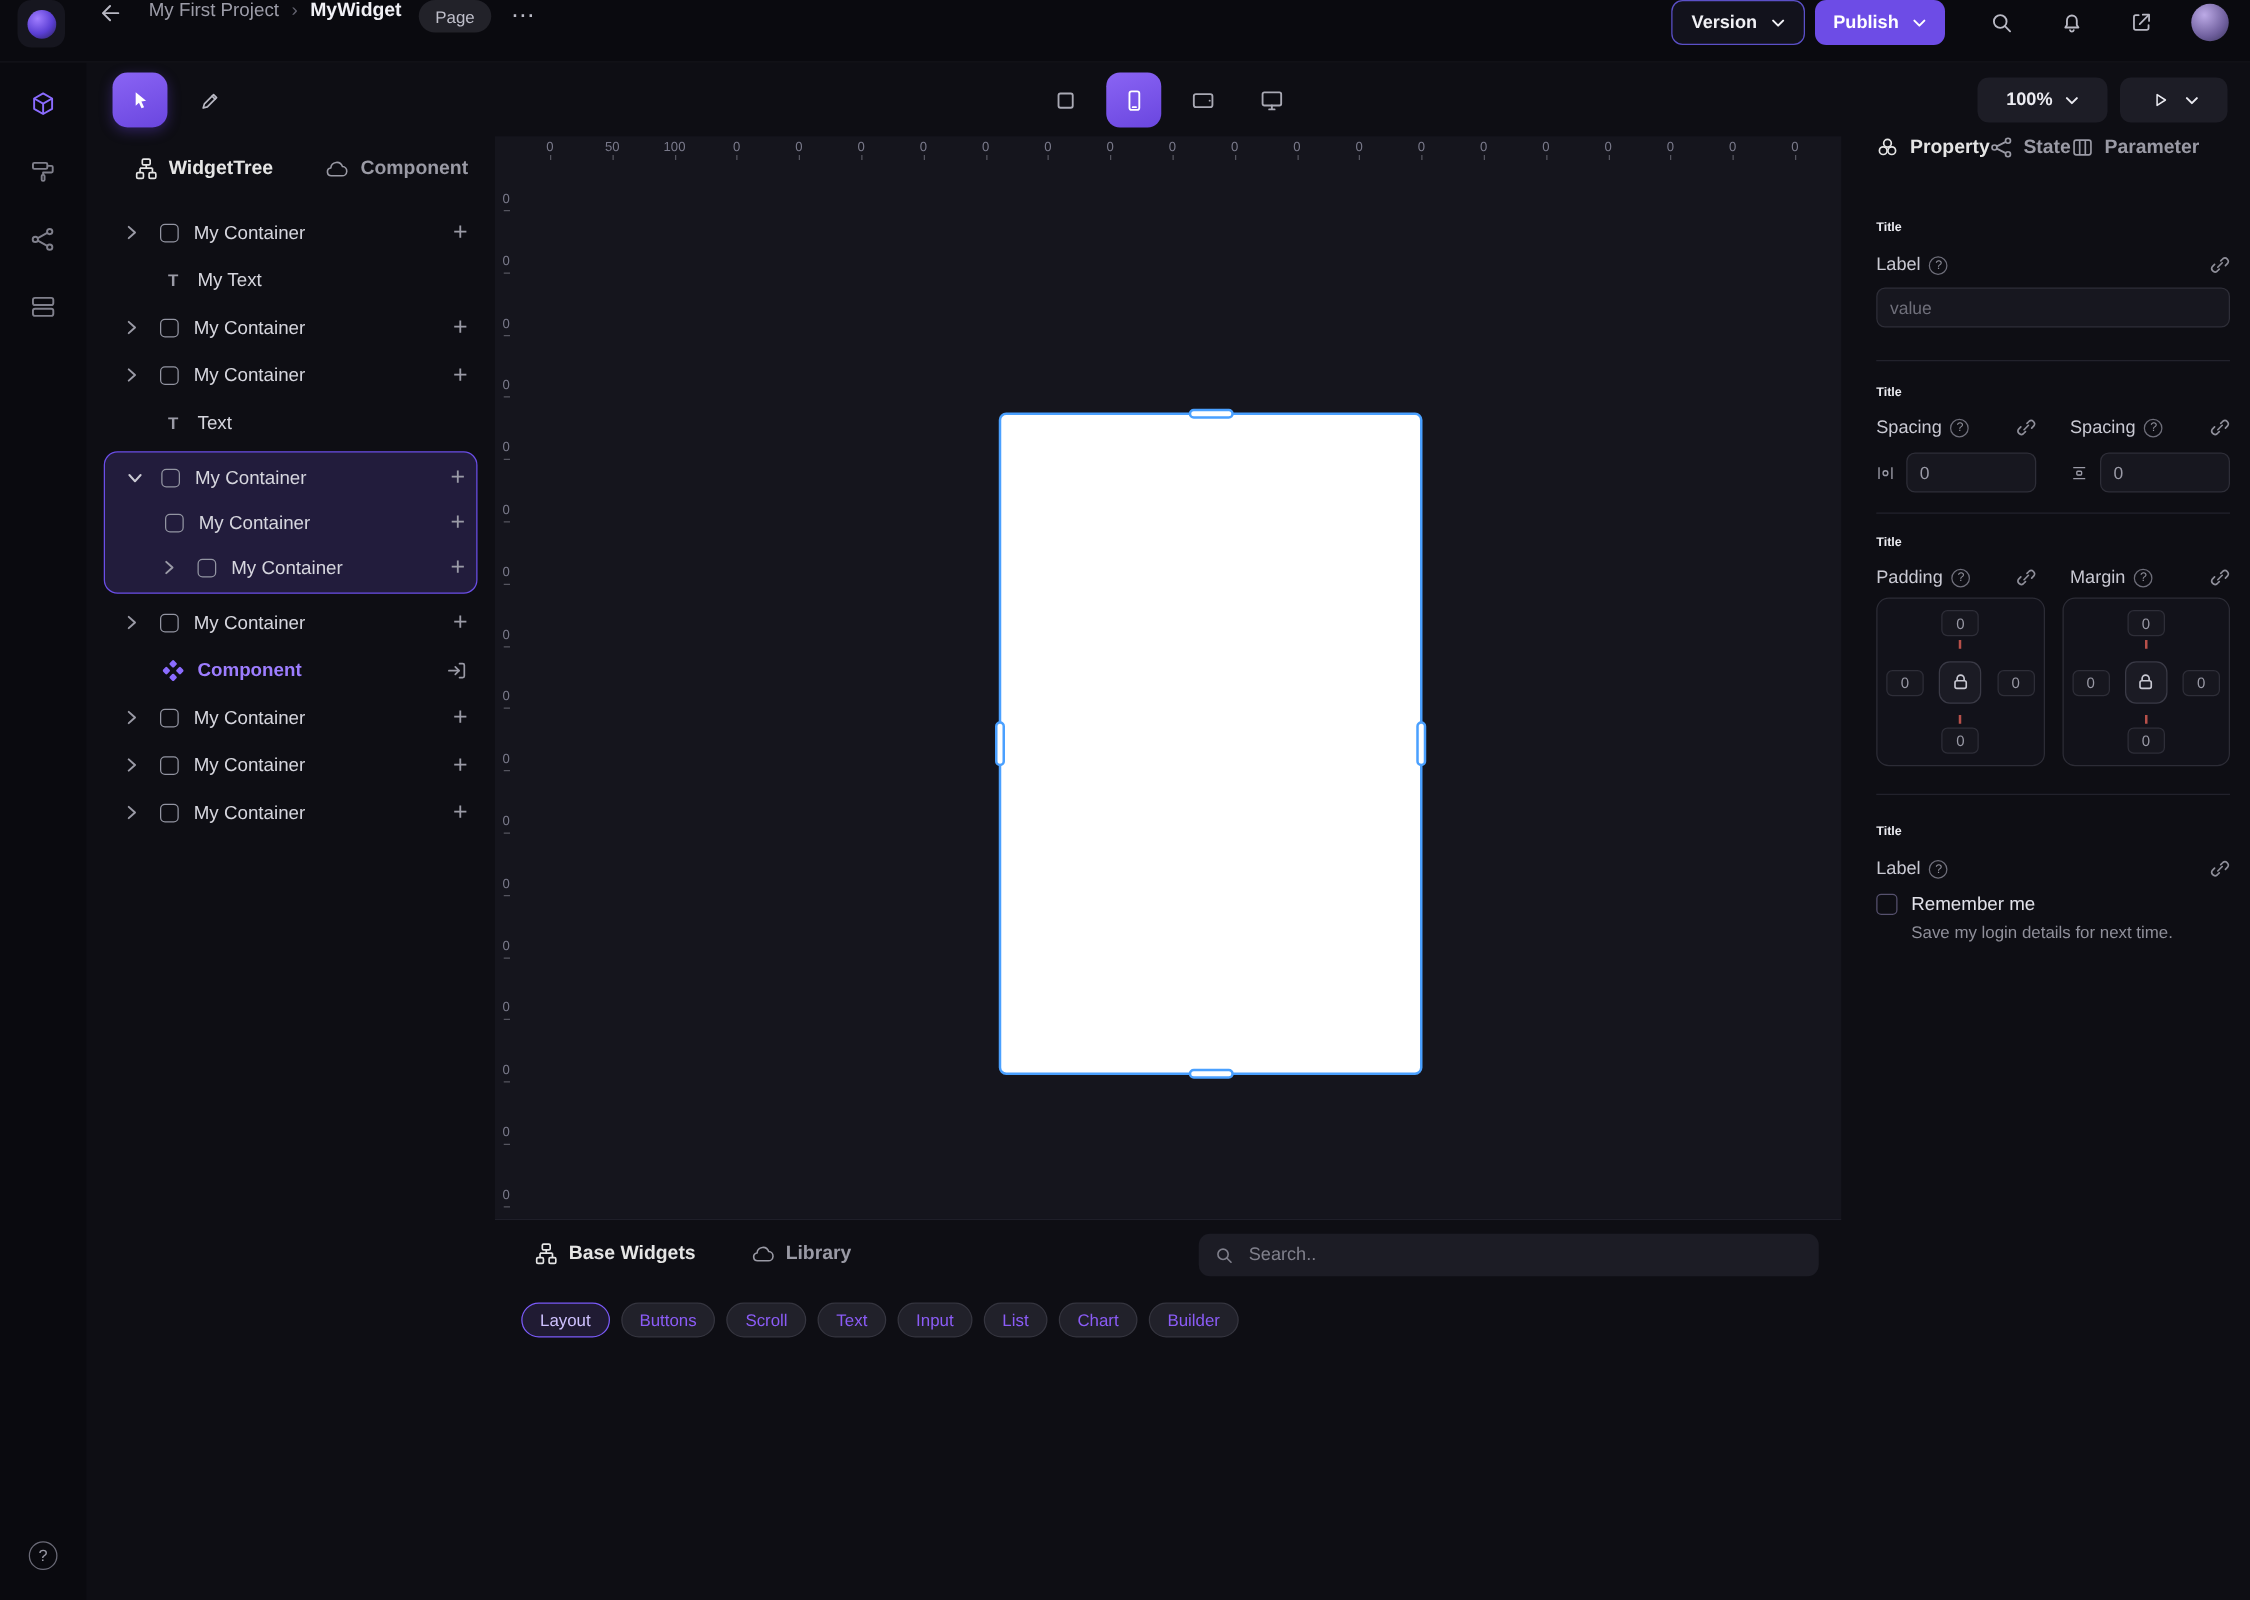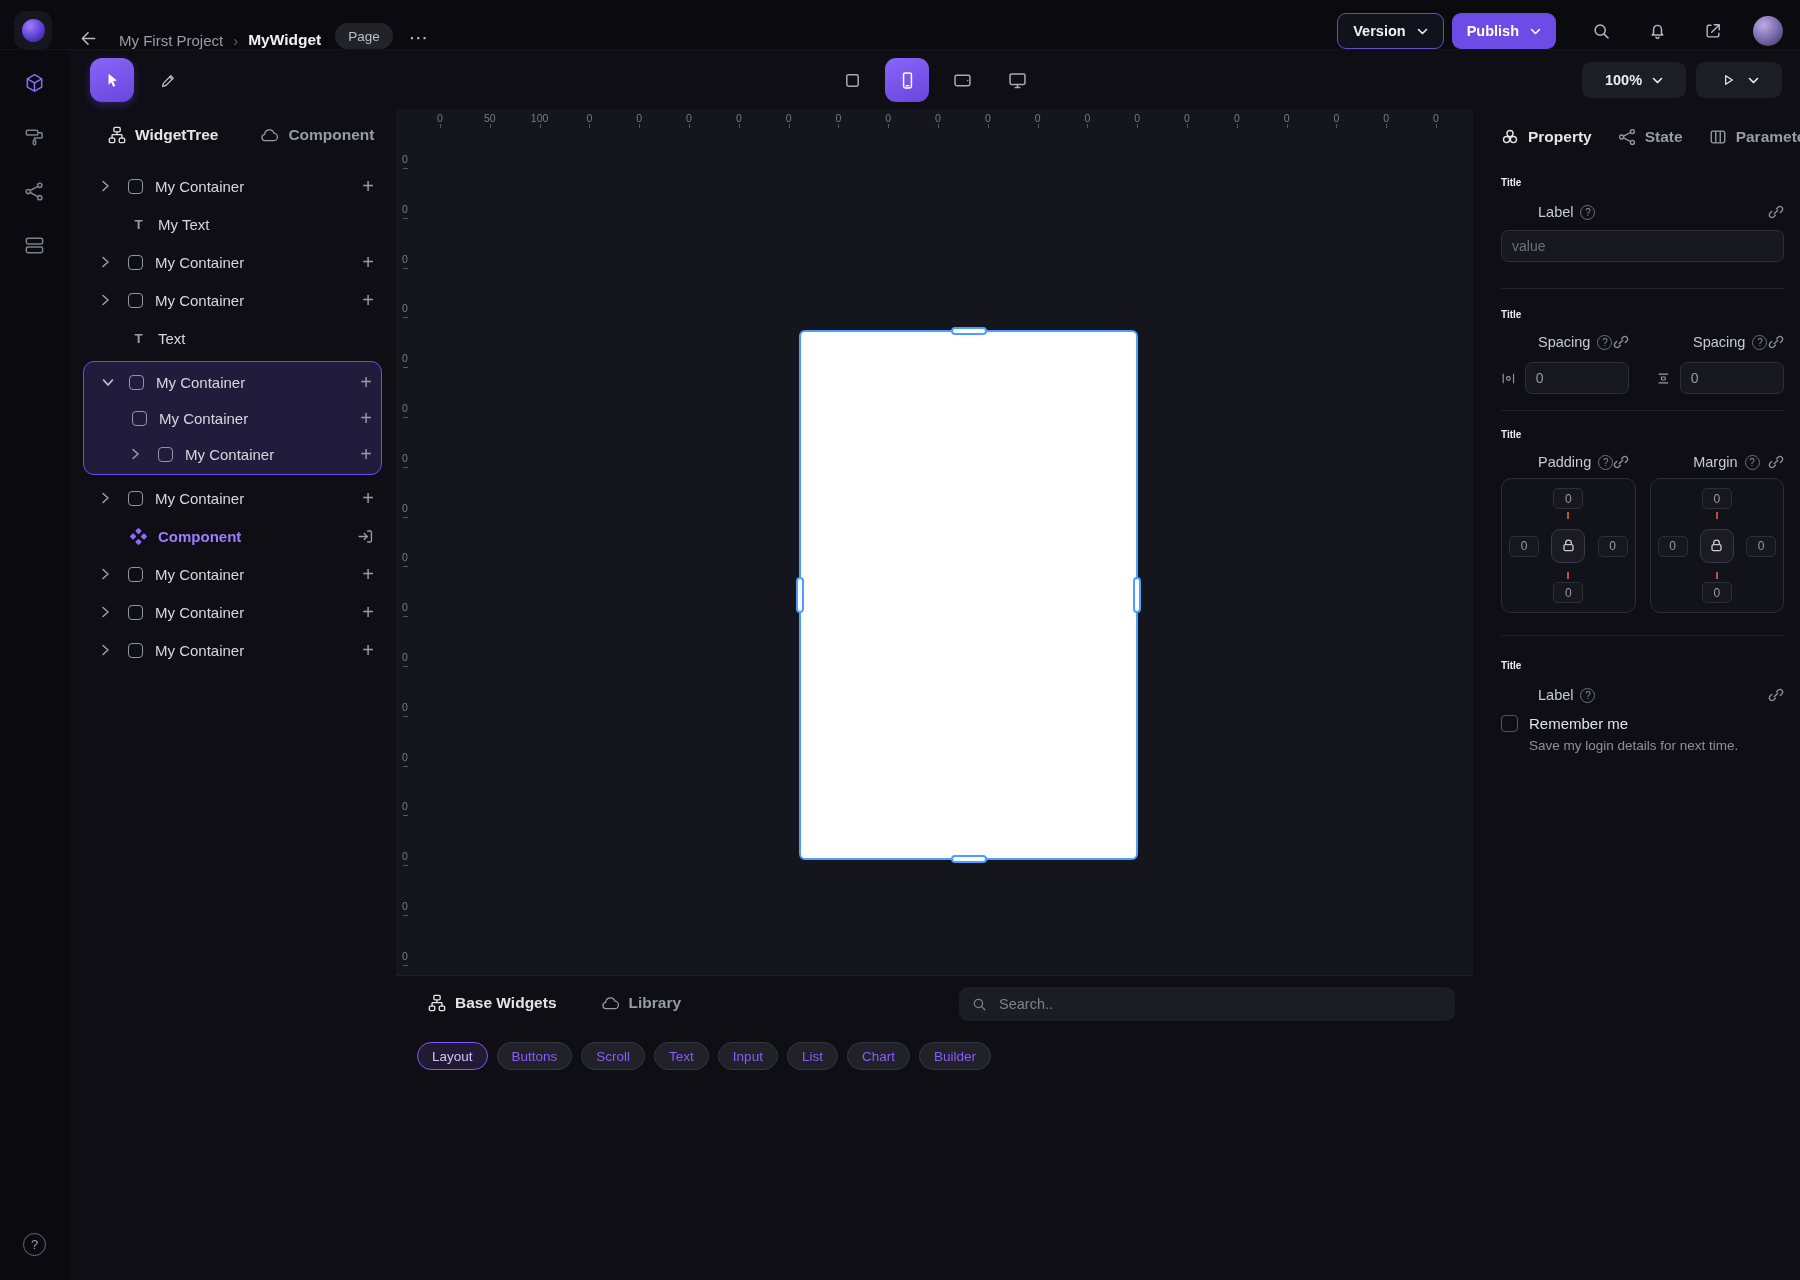--- a/index.html
+++ b/index.html
@@ -8,21 +8,21 @@
     width:1800px; height:1280px; overflow:hidden; position:relative;
     background:#0e0e14; color:#e6e6ee;
     font-family:"Liberation Sans", sans-serif; font-size:15px;
   }
   svg { display:block; }
   button { font-family:inherit; cursor:pointer; }
   input { font-family:inherit; }
 
   
   #topbar { position:absolute; left:0; top:0; width:1800px; height:50px; background:#0a0a0f;
-            display:flex; align-items:flex-end; z-index:6; border-bottom:1px solid #14141b; }
+            display:flex; align-items:flex-start; z-index:6; border-bottom:1px solid #14141b; }
   .logo { width:38px; height:38px; margin-left:14px; border-radius:11px; background:#16161f;
           display:flex; align-items:center; justify-content:center; flex:none; }
   .logo-core { width:23px; height:23px; border-radius:50%;
           background:radial-gradient(circle at 35% 30%, #a07dff, #5b3fd4 55%, #262050 100%); }
   .icon-btn { background:none; border:none; color:#b9b9c4; display:flex; align-items:center; justify-content:center; padding:0; }
   .back { margin-left:26px; }
   .crumb-project { margin-left:20px; color:#9c9ca8; font-size:15px; }
   .crumb-sep { margin:0 10px; color:#62626e; }
   .crumb-page { color:#f1f1f6; font-weight:700; font-size:15.5px; }
   .page-badge { margin-left:14px; height:26px; padding:0 13px; border-radius:13px; background:#222229;
@@ -126,25 +126,25 @@
           color:#8b5cf6; font-size:13.5px; }
   .chip.active { border-color:var(--accent,#7a5af8); color:#cfc2ff; background:#201b33; }
   #cards { display:flex; padding-left:20px; margin-top:16px; gap:18px; }
   .wcard { width:148px; }
   .wthumb { width:148px; height:74px; background:#363642; border-radius:8px; }
   .wname { margin-top:14px; font-size:15px; color:#ececf2; }
   .wdesc { margin-top:9px; font-size:14px; color:#8f8f9a; }
 
   
   #right-panel { position:absolute; left:1489px; top:109px; width:311px; bottom:0; overflow:hidden; }
-  .rp-tabs { display:flex; align-items:center; height:56px; padding-left:12px; gap:26px; white-space:nowrap; }
+  .rp-tabs { display:flex; align-items:flex-start; height:56px; padding-left:12px; white-space:nowrap; }
   .rp-body { padding:0 16px 0 12px; }
   .rp-title { font-size:10px; font-weight:700; color:#ececf2; }
   .rp-row { display:flex; align-items:center; }
-  .rp-label { font-size:14.5px; color:#c9c9d3;margin-left:37px; }
+  .rp-label { font-size:14.5px; color:#c9c9d3; }
   .qmark { width:15px; height:15px; border:1.2px solid #6e6e7a; border-radius:50%; color:#8f8f9a; font-size:10px;
            display:inline-flex; align-items:center; justify-content:center; margin-left:7px; flex:none; }
   .flex1 { flex:1; }
   .rp-input { height:32px; background:#17171f; border:1px solid #2e2e38; border-radius:7px; padding:0 10px;
               color:#9a9aa6; font-size:14px; width:100%; outline:none; }
   .rp-input::placeholder { color:#6f6f7a; }
   .divider { height:1px; background:#22222c; }
   .sp-cols { display:flex; gap:27px; }
   .sp-col { flex:1; }
   .sp-inrow { display:flex; align-items:center; gap:9px; margin-top:12px; }

